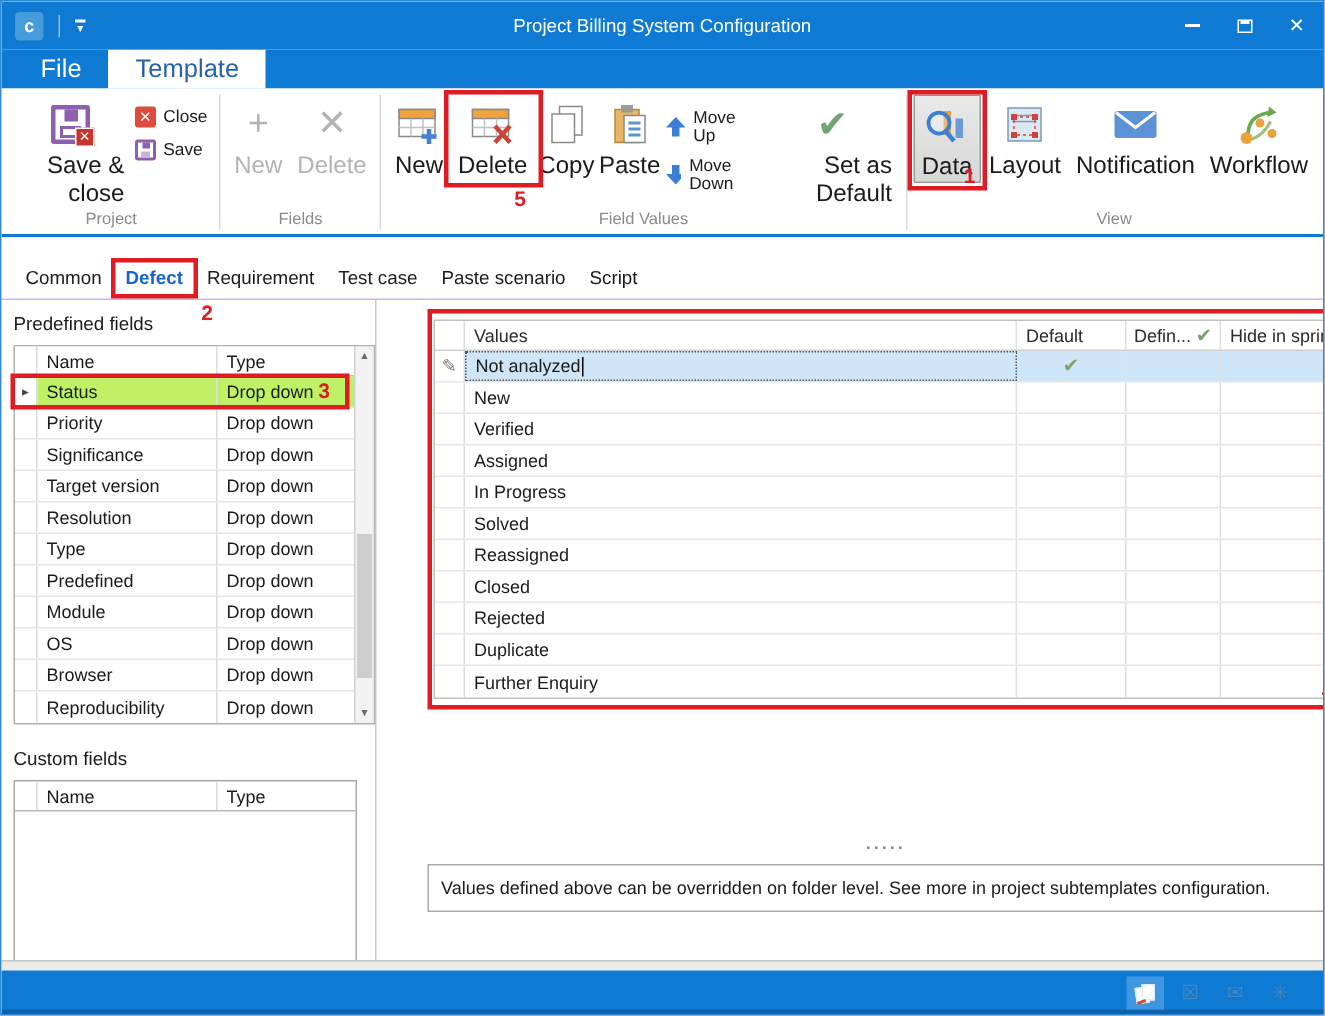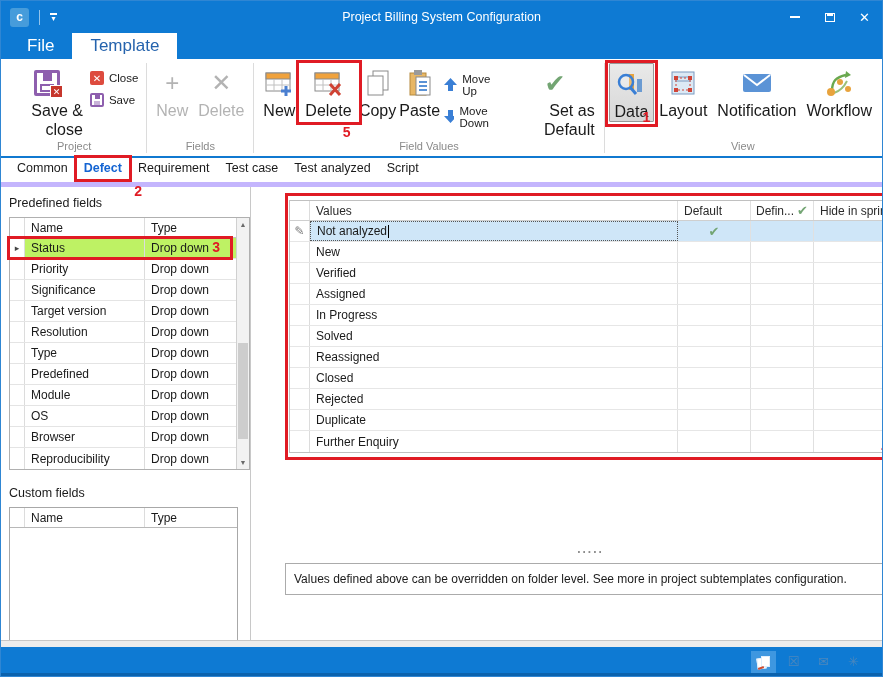--- a/index.html
+++ b/index.html
@@ -49,21 +49,21 @@
   .floppy .label { position:absolute; bottom:1px; left:3px; right:3px; height:8px; border:2px solid #8e5fae; }
   .badge-x { position:absolute; right:-6px; bottom:-5px; width:13px; height:13px; background:#c6362c; color:#fff; font-size:9px; font-weight:bold; display:flex; align-items:center; justify-content:center; border:1px solid #fff; }
   .mini-close { width:14px; height:14px; background:#dd4b3e; color:#fff; font-size:10px; font-weight:bold; display:flex; align-items:center; justify-content:center; border-radius:2px; }
   .mini-floppy { width:14px; height:14px; border:2px solid #8e5fae; border-radius:2px; position:relative; background:#fff; }
   .mini-floppy .shutter { position:absolute; top:0; left:3px; width:5px; height:4px; background:#8e5fae; }
   .mini-floppy .label { position:absolute; bottom:0; left:2px; right:2px; height:4px; background:#c9b3d9; }
   .gray-glyph { font-size:24px; color:#b3b3b3; line-height:1; }
   .check-glyph { font-size:25px; color:#73a573; line-height:1; }
   .grid-check { color:#73a573; font-size:13px; }
   
-  .tabstrip { height:29px; background:#fff; display:flex; align-items:flex-end; padding:0 0 0 8px; border-bottom:5px solid #c4b5fd; flex:0 0 auto; }
+  .tabstrip { height:42px; background:#fff; display:flex; align-items:flex-end; padding:0 0 0 8px; border-bottom:1px solid #c4b5fd; flex:0 0 auto; }
   .dtab { padding:5px 8px 7px; font-size:12.5px; color:#1a1a1a; }
   .dtab.selected { color:#1464d2; font-weight:bold; }
   
   .main { flex:1 1 auto; display:flex; background:#fff; overflow:hidden;gap:25px; }
   .left-panel { width:250px; border-right:1px solid #c8c8c8; padding:9px 0 0 8px; flex:0 0 auto; }
   .panel-title { font-size:12.5px; margin-bottom:7px; }
   .lgrid { width:241px; border:1px solid #b0b0b0; display:flex; }
   .lgrid-main { width:226px; display:flex; flex-direction:column; background:#fff; }
   .lhr { display:flex; height:20px; border-bottom:1px solid #c4c4c4; align-items:center; }
   .lrow { display:flex; height:21px; border-bottom:1px solid #e4e4e4; align-items:center; position:relative; }
@@ -347,21 +347,21 @@
 
   <div class="tabstrip">
     <div class="dtab">Common</div>
     <div class="annot-wrap">
       <div class="dtab selected">Defect</div>
       <div class="annot-box" style="left:-2px; right:-2px; top:-1px; bottom:0;"></div>
       <div class="annot-num" style="right:-12px; bottom:-17px;">2</div>
     </div>
     <div class="dtab">Requirement</div>
     <div class="dtab">Test case</div>
-    <div class="dtab">Test analyzed</div>
+    <div class="dtab">Paste scenario</div>
     <div class="dtab">Script</div>
   </div>
 
   <div class="main">
 
     <div class="left-panel">
       <div class="panel-title">Predefined fields</div>
 
       <div class="lgrid">
         <div class="lgrid-main">

